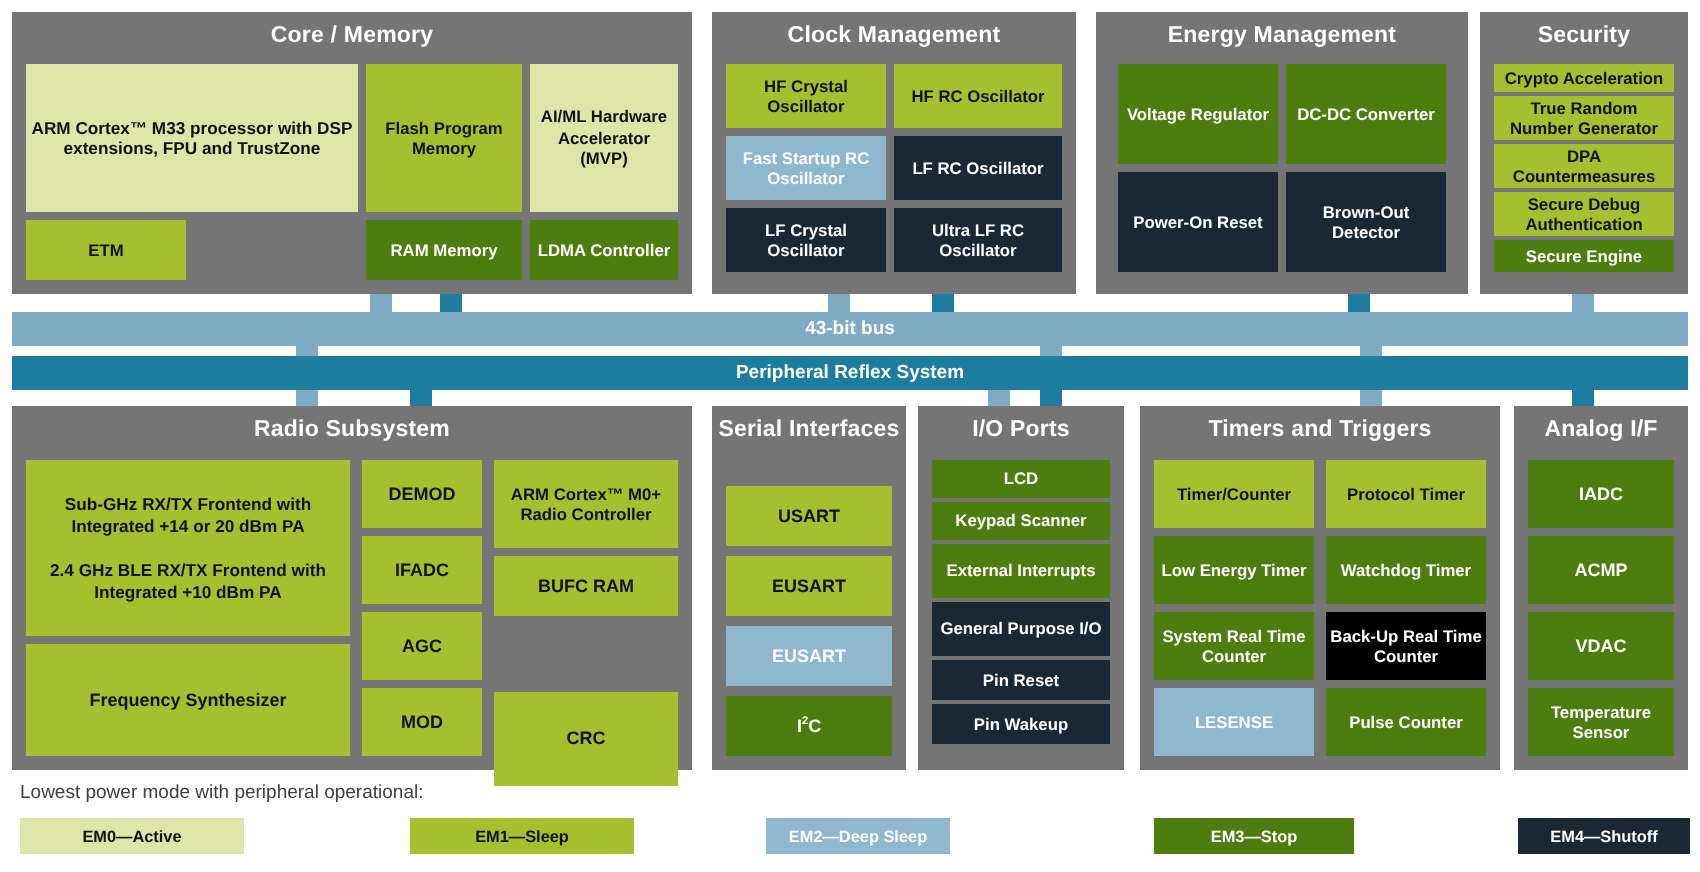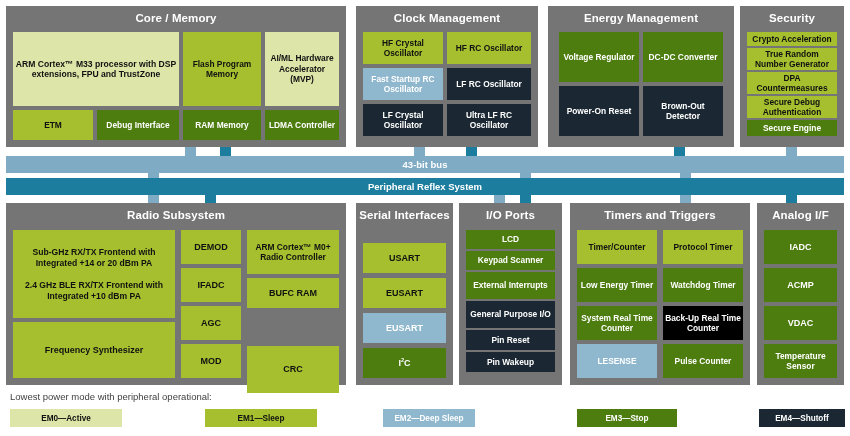--- a/index.html
+++ b/index.html
@@ -44,21 +44,20 @@
 
 <div class="stage">
 
   <div class="panel" style="left:6px;top:6px;width:340px;height:141px;">
     <div class="panel-title">Core / Memory</div>
     <div class="panel-body" style="height:108px;padding-left:32px;">
       <div class="blk em0" style="position:absolute;left:0;top:0;width:166px;height:74px;font-size:8.6px;">ARM Cortex™ M33 processor with DSP extensions, FPU and TrustZone</div>
       <div class="blk em1" style="position:absolute;left:170px;top:0;width:78px;height:74px;">Flash Program Memory</div>
       <div class="blk em0" style="position:absolute;left:252px;top:0;width:74px;height:74px;">AI/ML Hardware Accelerator (MVP)</div>
       <div class="blk em1" style="position:absolute;left:0;top:78px;width:80px;height:30px;">ETM</div>
-      <div class="blk em3" style="position:absolute;left:84px;top:78px;width:82px;height:30px;">Debug Interface</div>
       <div class="blk em3" style="position:absolute;left:170px;top:78px;width:78px;height:30px;">RAM Memory</div>
       <div class="blk em3" style="position:absolute;left:252px;top:78px;width:74px;height:30px;">LDMA Controller</div>
     </div>
   </div>
 
   <div class="panel" style="left:356px;top:6px;width:182px;height:141px;">
     <div class="panel-title">Clock Management</div>
     <div class="panel-body" style="height:108px;">
       <div class="blk em1" style="position:absolute;left:0;top:0;width:80px;height:32px;">HF Crystal Oscillator</div>
       <div class="blk em1" style="position:absolute;left:84px;top:0;width:84px;height:32px;">HF RC Oscillator</div>

